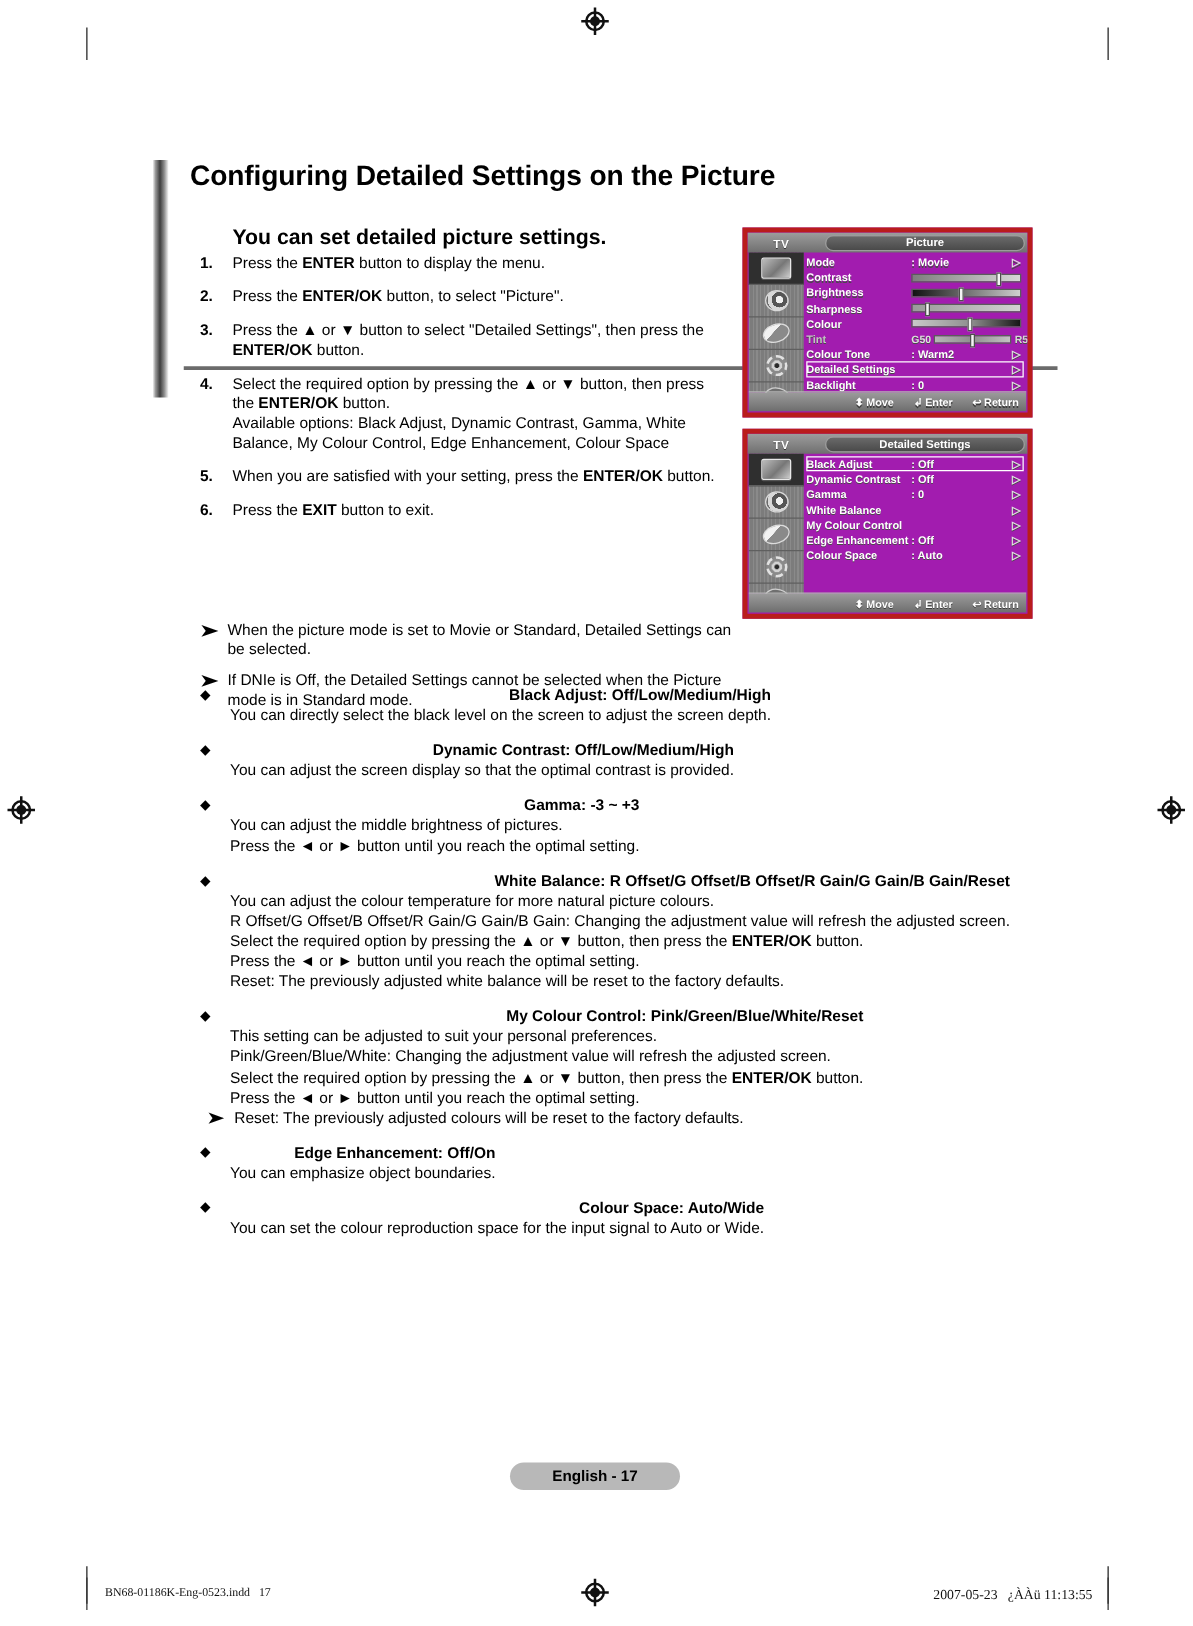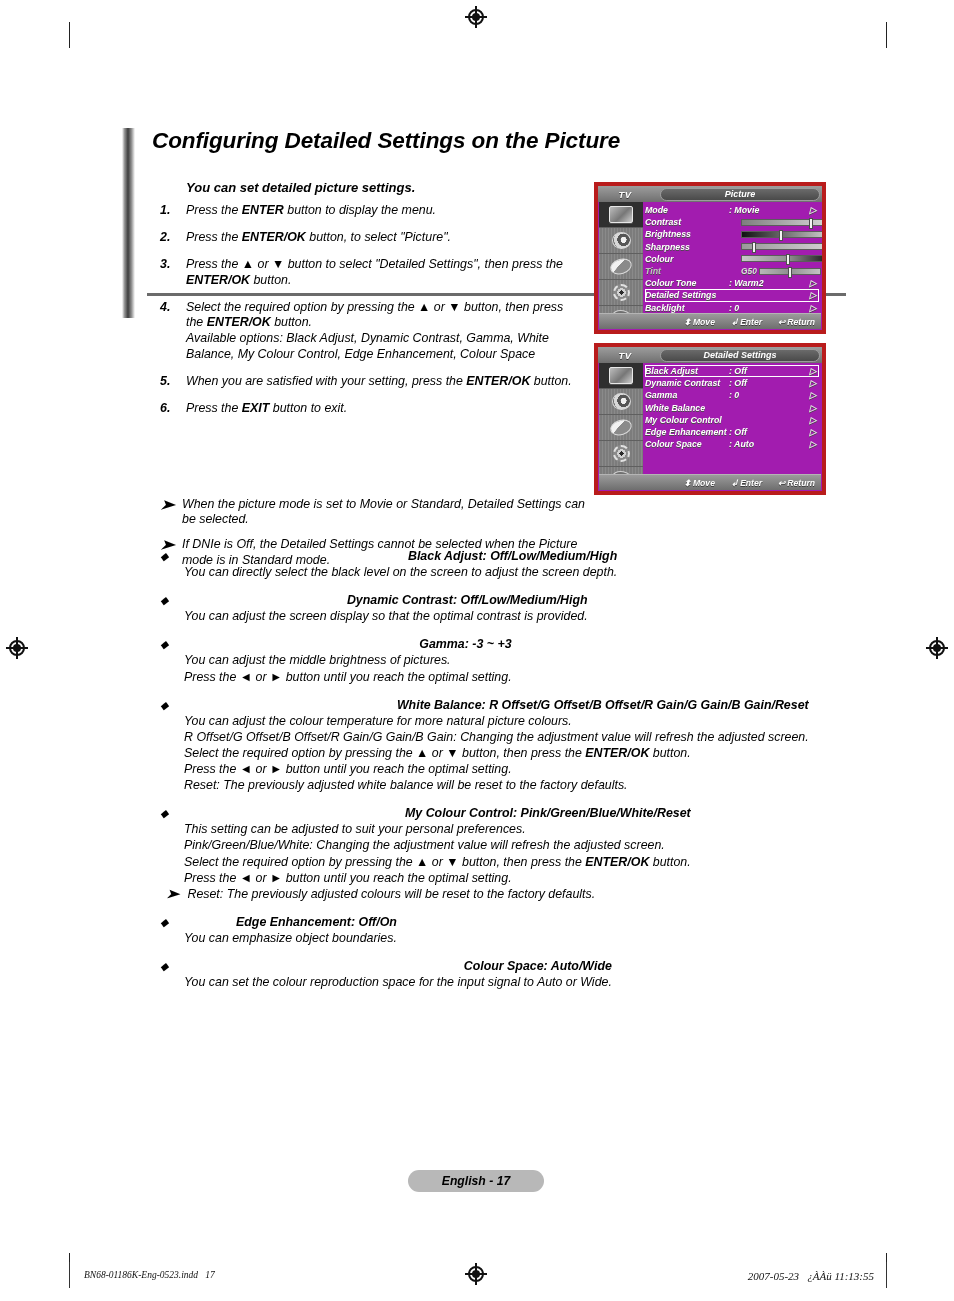--- a/index.html
+++ b/index.html
@@ -32,42 +32,42 @@
   #reg-right  { left: 926px; top: 637px; }
   #reg-bottom { left: 465px; top: 1263px; }
 
   .crop-tick { position: absolute; background: #222; }
   #tick-tl { left: 69px;  top: 22px;   width: 1px; height: 26px; }
   #tick-tr { left: 886px; top: 22px;   width: 1px; height: 26px; }
   #tick-bl { left: 69px;  top: 1253px; width: 1px; height: 30px; }
   #tick-br { left: 886px; top: 1253px; width: 1px; height: 30px; }
 
   
-  .page { position: absolute; left: 0; top: 0; width: 954px; height: 1122px; font-style: italic; }
+  .page { position: absolute; left: 0; top: 0; width: 954px; height: 1122px; }
 
   .title-row {
     position: absolute; left: 122px; top: 130px; width: 702px; height: 36px;
   }
   .title-bar-left {
     position: absolute; left: 0; top: -2px; width: 13px; height: 190px;
     background: linear-gradient(to right, #ffffff 0%, #9a9a9a 18%, #3d3d3d 46%, #8c8c8c 72%, #ffffff 100%);
   }
   .page-title {
     position: absolute; left: 30px; top: -2px;
     font-size: 22.5px; font-weight: bold; letter-spacing: -0.1px;
     white-space: nowrap;
   }
   .title-rule {
     position: absolute; left: 25px; top: 163px; width: 699px; height: 3px;
     background: #6b6b6b;
   }
 
   .lead {
     position: absolute; left: 186px; top: 180px;
-    font-size: 13px; font-weight: bold;
+    font-size: 17px; font-weight: bold;
   }
 
   
   .steps { position: absolute; left: 160px; top: 203px; width: 420px; }
   .step { display: flex; margin-bottom: 11.5px; }
   .step-num {
     width: 26px; flex: 0 0 26px;
     font-size: 12.4px; font-weight: bold;
   }
   .step-body { font-size: 12.4px; line-height: 15.6px; }
@@ -205,21 +205,21 @@
   .osd-row.dim { color: #c2c2c2; }
   .osd-row.boxed {
     outline: 1.4px solid #ffffff;
     outline-offset: -1px;
   }
   .osd-label { width: 84px; flex: 0 0 84px; }
   .osd-value { flex: 1 1 auto; }
   .osd-arrow { width: 12px; flex: 0 0 12px; text-align: center; font-size: 9px; color: #e3e3e3; }
 
   
-  .slider-wrap { position: relative; flex: 1 1 auto; display: flex; align-items: center; margin-left: 12px; }
+  .slider-wrap { position: relative; flex: 1 1 auto; display: flex; align-items: center; }
   .slider {
     position: relative; height: 7px; width: 88px;
     border: 1px solid #5c5c5c; box-sizing: border-box;
   }
   .sl-contrast   { background: linear-gradient(to right, #7e7e7e, #d7d7d7); }
   .sl-brightness { background: linear-gradient(to right, #111111, #cfcfcf); }
   .sl-sharpness  { background: linear-gradient(to right, #9a9a9a, #d2d2d2); }
   .sl-colour     { background: linear-gradient(to right, #c9c9c9 0%, #8e8e8e 55%, #171717 100%); }
   .sl-tint       { background: linear-gradient(to right, #b7b7b7 0%, #8f8f8f 48%, #c3c3c3 100%); width: 62px; }
   .knob {

